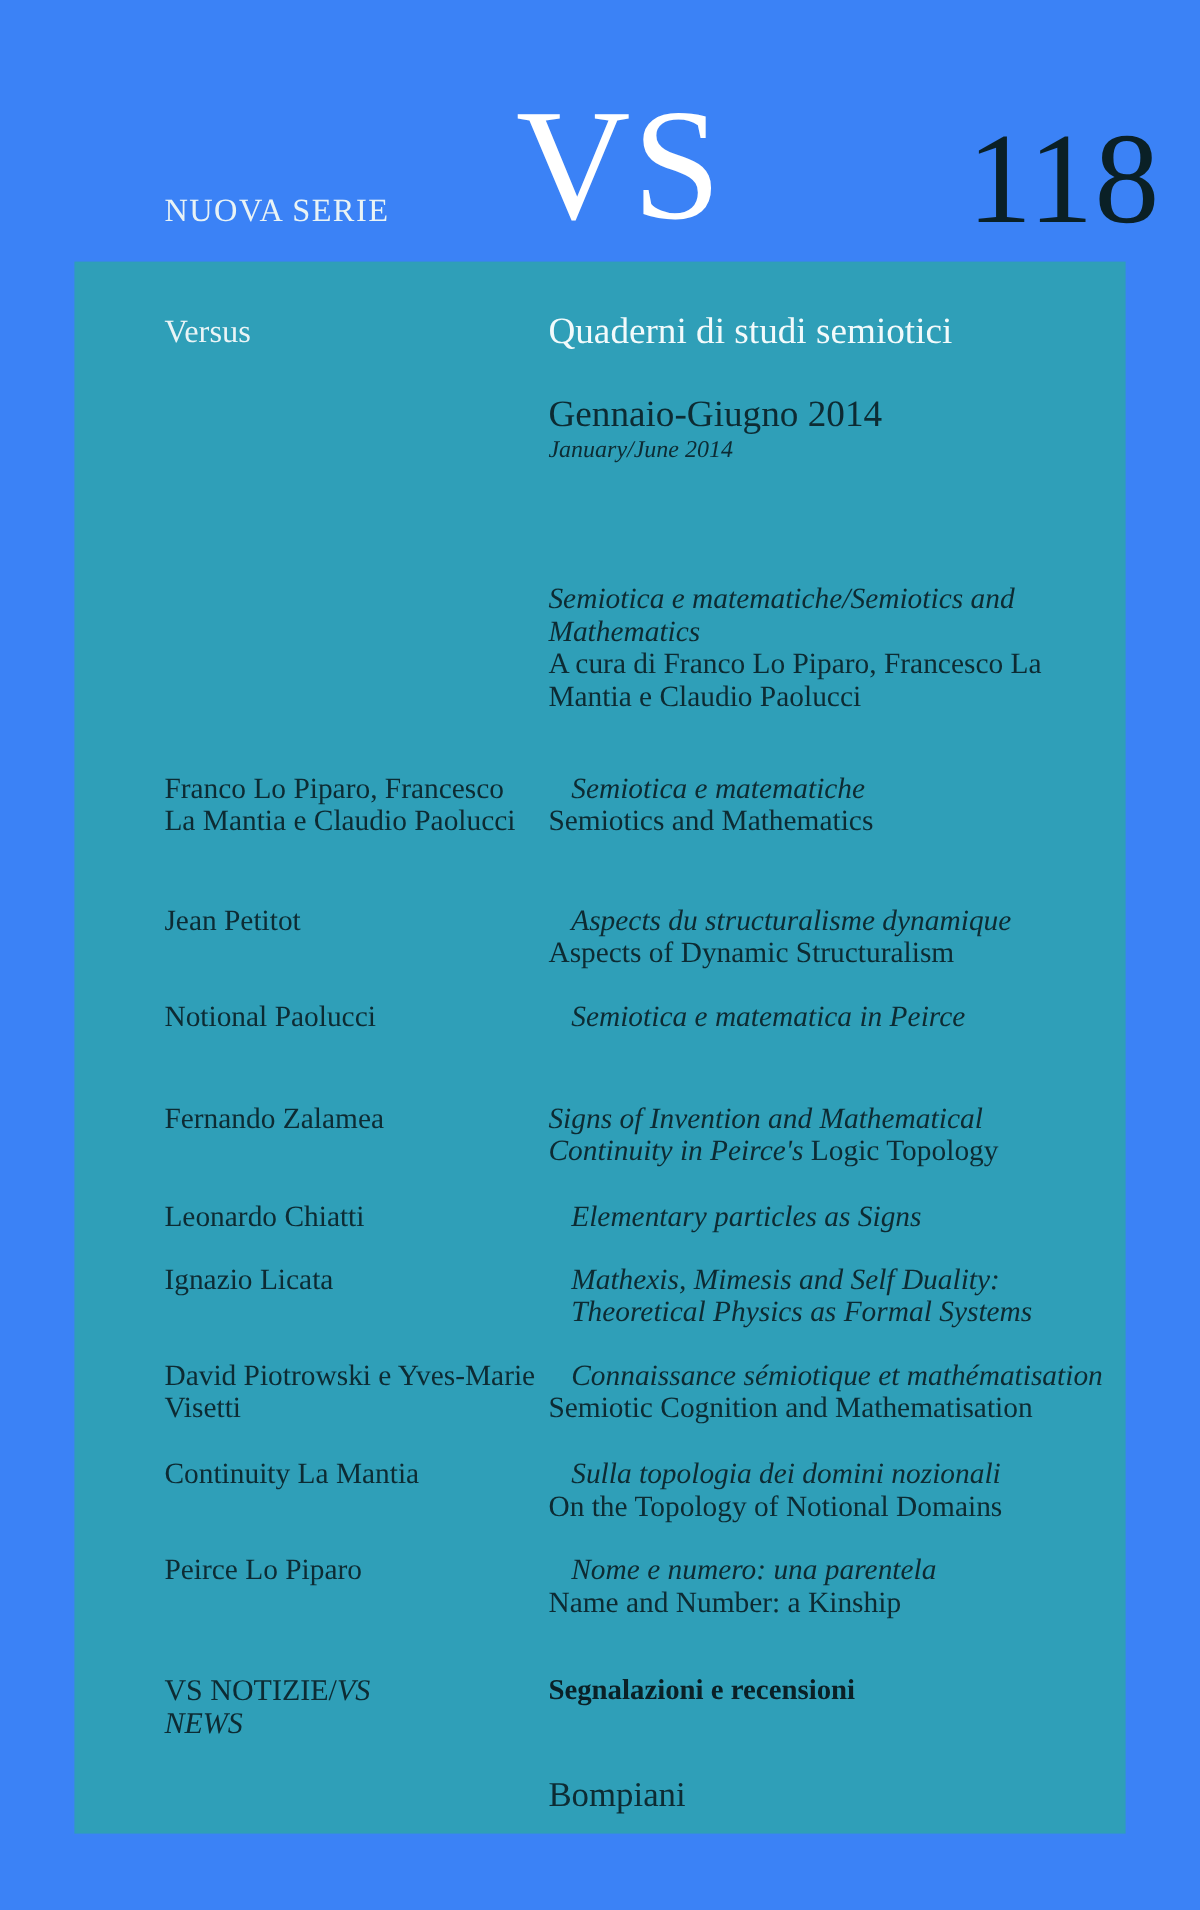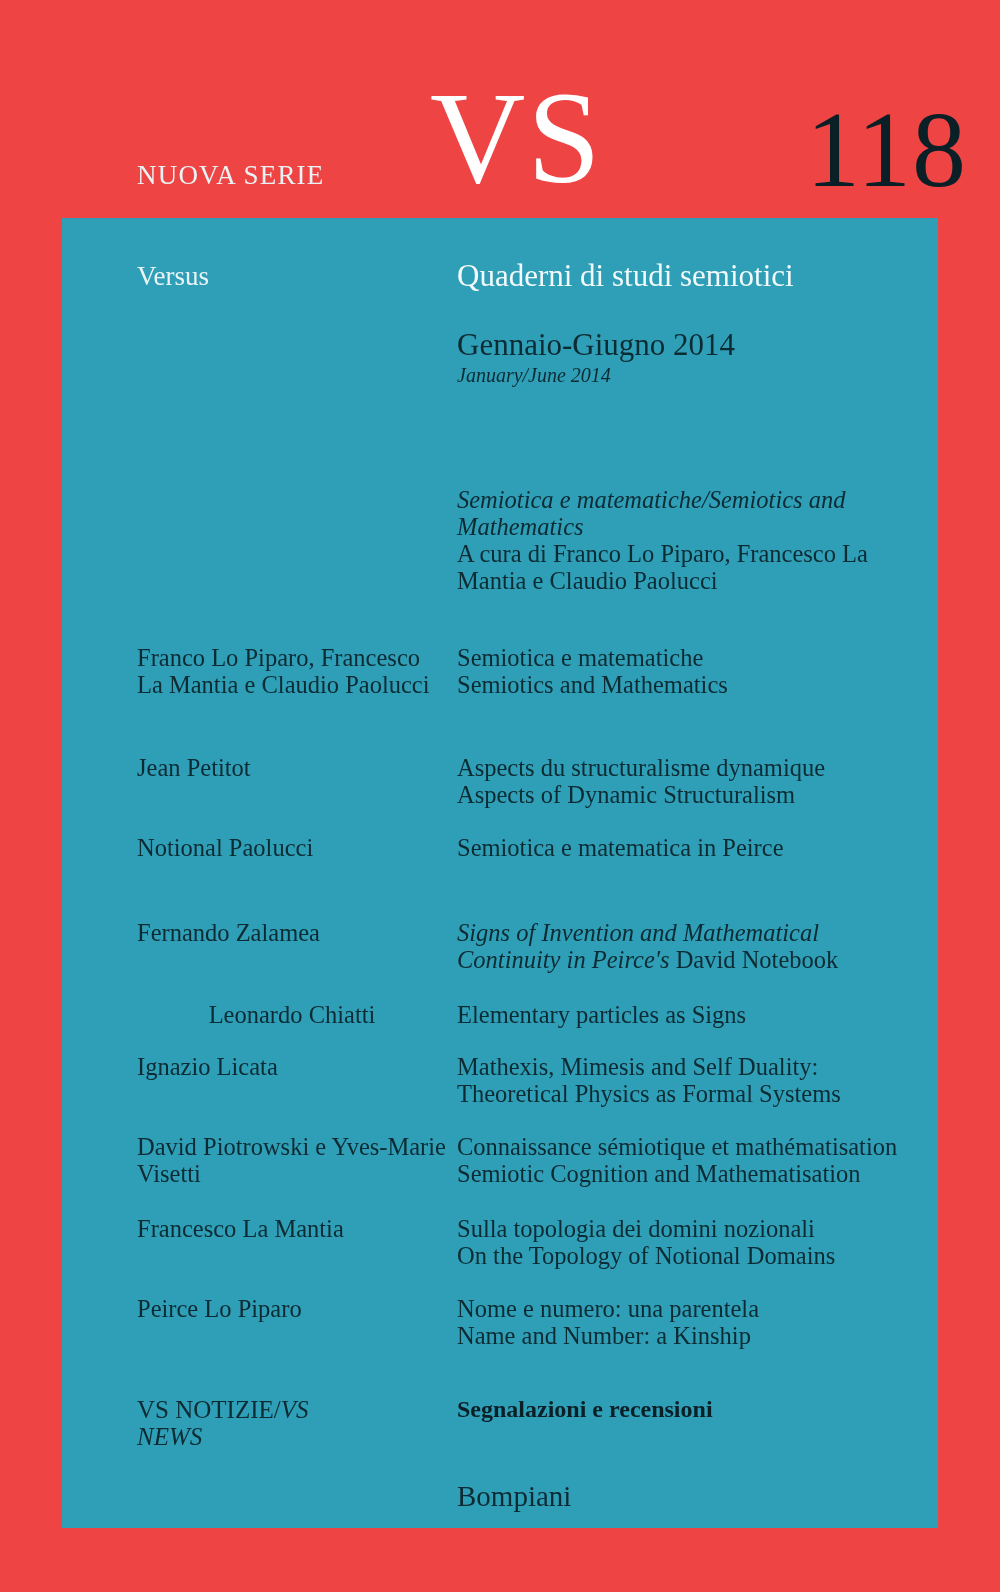--- a/index.html
+++ b/index.html
@@ -4,21 +4,21 @@
 <style>
   html, body {
     margin: 0;
     padding: 0;
     background: #ffffff;
   }
   #cover {
     position: relative;
     width: 1000px;
     height: 1592px;
-    background: #ef4444;
+    background: #3b82f6;
     overflow: hidden;
     font-family: "Liberation Serif", serif;
     color: #0d2b33;
   }
   
   .masthead {
     position: absolute;
     left: 0; top: 0;
     width: 1000px;
     height: 218px;
@@ -129,21 +129,23 @@
   }
   .toc-titles {
     position: absolute;
     left: 457px;
     width: 470px;
     font-size: 24.5px;
     line-height: 26.5px;
     color: #0d2b33;
   }
   .toc-titles .t-it {
+    font-style: italic;
     display: block;
+    margin-left: 19px;
   }
   .toc-titles .t-en {
     font-style: normal;
     display: block;
   }
   .toc-titles .mix-it {
     font-style: italic;
   }
   .toc-titles .mix-rm {
     font-style: normal;
@@ -216,43 +218,43 @@
         </div>
       </div>
       <div class="toc-row" style="top: 0px;">
         <div class="toc-author" style="top: 835px;">Notional Paolucci</div>
         <div class="toc-titles" style="top: 835px;">
           <span class="t-it">Semiotica e matematica in Peirce</span>
         </div>
       </div>
       <div class="toc-row" style="top: 0px;">
         <div class="toc-author" style="top: 920px;">Fernando Zalamea</div>
-        <div class="toc-titles" style="top: 920px;"><span class="mix-it">Signs of Invention and Mathematical Continuity in Peirce's</span><span class="mix-rm"> David Notebook</span></div>
-      </div>
-      <div class="toc-row" style="top: 0px;">
-        <div class="toc-author" style="top: 1002px; text-align: center;">Leonardo Chiatti</div>
+        <div class="toc-titles" style="top: 920px;"><span class="mix-it">Signs of Invention and Mathematical Continuity in Peirce's</span><span class="mix-rm"> Logic Topology</span></div>
+      </div>
+      <div class="toc-row" style="top: 0px;">
+        <div class="toc-author" style="top: 1002px;">Leonardo Chiatti</div>
         <div class="toc-titles" style="top: 1002px;">
           <span class="t-it">Elementary particles as Signs</span>
         </div>
       </div>
       <div class="toc-row" style="top: 0px;">
         <div class="toc-author" style="top: 1054px;">Ignazio Licata</div>
         <div class="toc-titles" style="top: 1054px;">
           <span class="t-it">Mathexis, Mimesis and Self Duality: Theoretical Physics as Formal Systems</span>
         </div>
       </div>
       <div class="toc-row" style="top: 0px;">
         <div class="toc-author" style="top: 1134px;">David Piotrowski e Yves-Marie Visetti</div>
         <div class="toc-titles" style="top: 1134px;">
           <span class="t-it">Connaissance sémiotique et mathématisation</span>
           <span class="t-en">Semiotic Cognition and Mathematisation</span>
         </div>
       </div>
       <div class="toc-row" style="top: 0px;">
-        <div class="toc-author" style="top: 1216px;">Francesco La Mantia</div>
+        <div class="toc-author" style="top: 1216px;">Continuity La Mantia</div>
         <div class="toc-titles" style="top: 1216px;">
           <span class="t-it">Sulla topologia dei domini nozionali</span>
           <span class="t-en">On the Topology of Notional Domains</span>
         </div>
       </div>
       <div class="toc-row" style="top: 0px;">
         <div class="toc-author" style="top: 1296px;">Peirce Lo Piparo</div>
         <div class="toc-titles" style="top: 1296px;">
           <span class="t-it">Nome e numero: una parentela</span>
           <span class="t-en">Name and Number: a Kinship</span>

